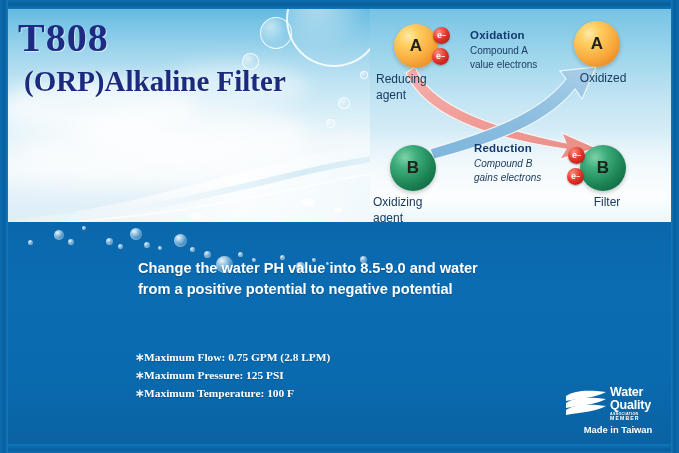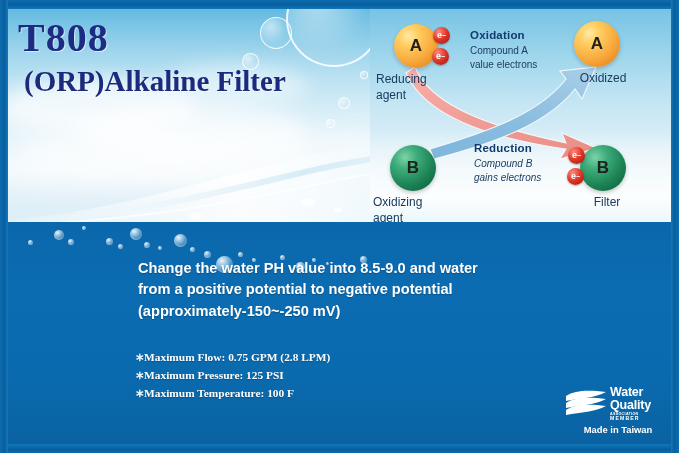--- a/index.html
+++ b/index.html
@@ -245,21 +245,20 @@
     <div class="droplet" style="left:288px;top:40px;width:9px;height:9px;"></div>
     <div class="droplet" style="left:304px;top:36px;width:4px;height:4px;"></div>
     <div class="droplet" style="left:318px;top:40px;width:3px;height:3px;"></div>
     <div class="droplet" style="left:352px;top:34px;width:7px;height:7px;"></div>
     <div class="droplet" style="left:20px;top:18px;width:5px;height:5px;"></div>
   </div>
 
   <div id="headline">
     <div>Change the water PH value into 8.5-9.0 and water</div>
     <div>from a positive potential to negative potential</div>
-    <div>(approximately-150~-250 mV)</div>
   </div>
 
   <div id="specs">
     <div class="spec-row">
       <span class="spec-bullet">∗</span><span>Maximum Flow: 0.75 GPM (2.8 LPM)</span>
     </div>
     <div class="spec-row">
       <span class="spec-bullet">∗</span><span>Maximum Pressure: 125 PSI</span>
     </div>
     <div class="spec-row">

